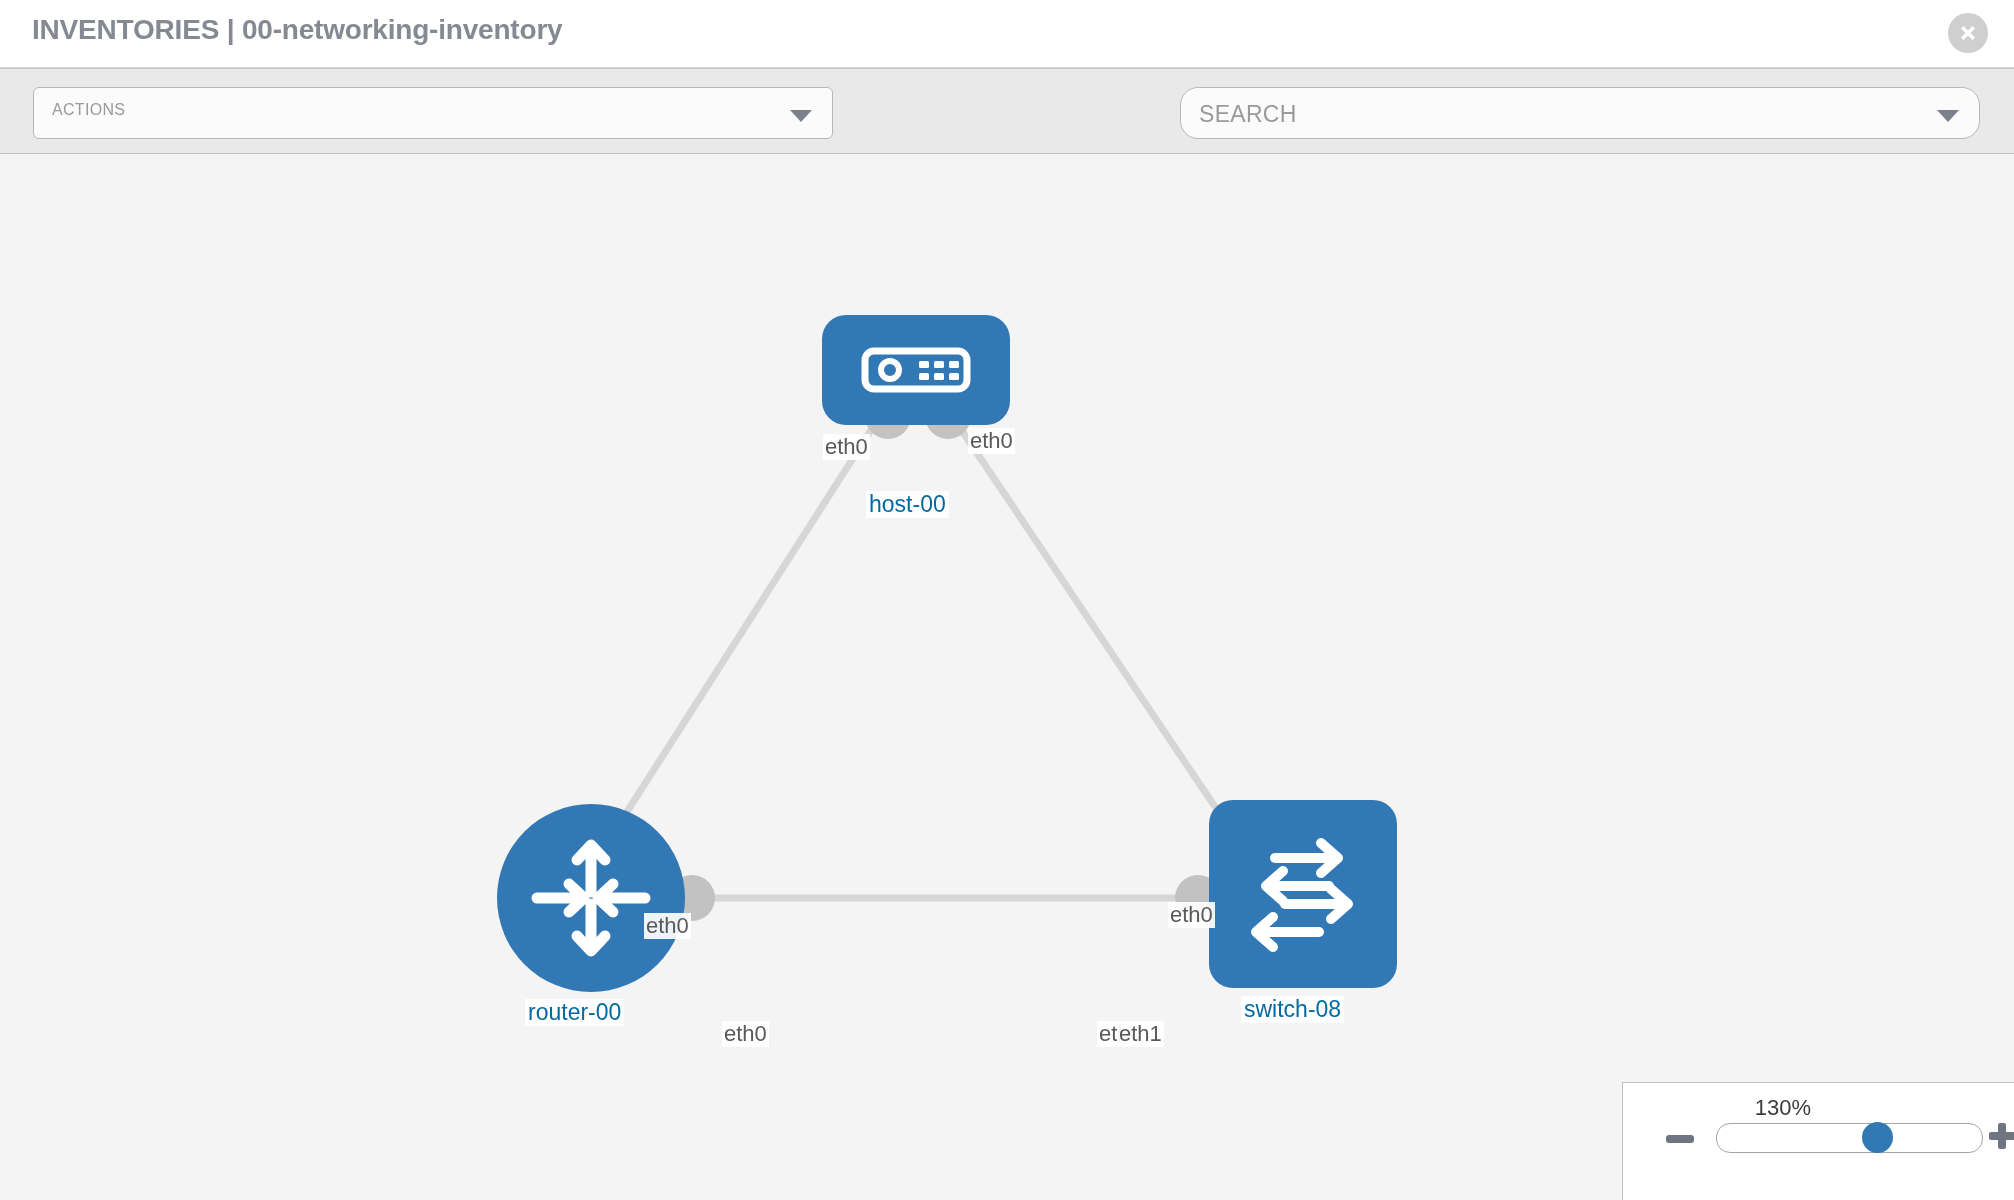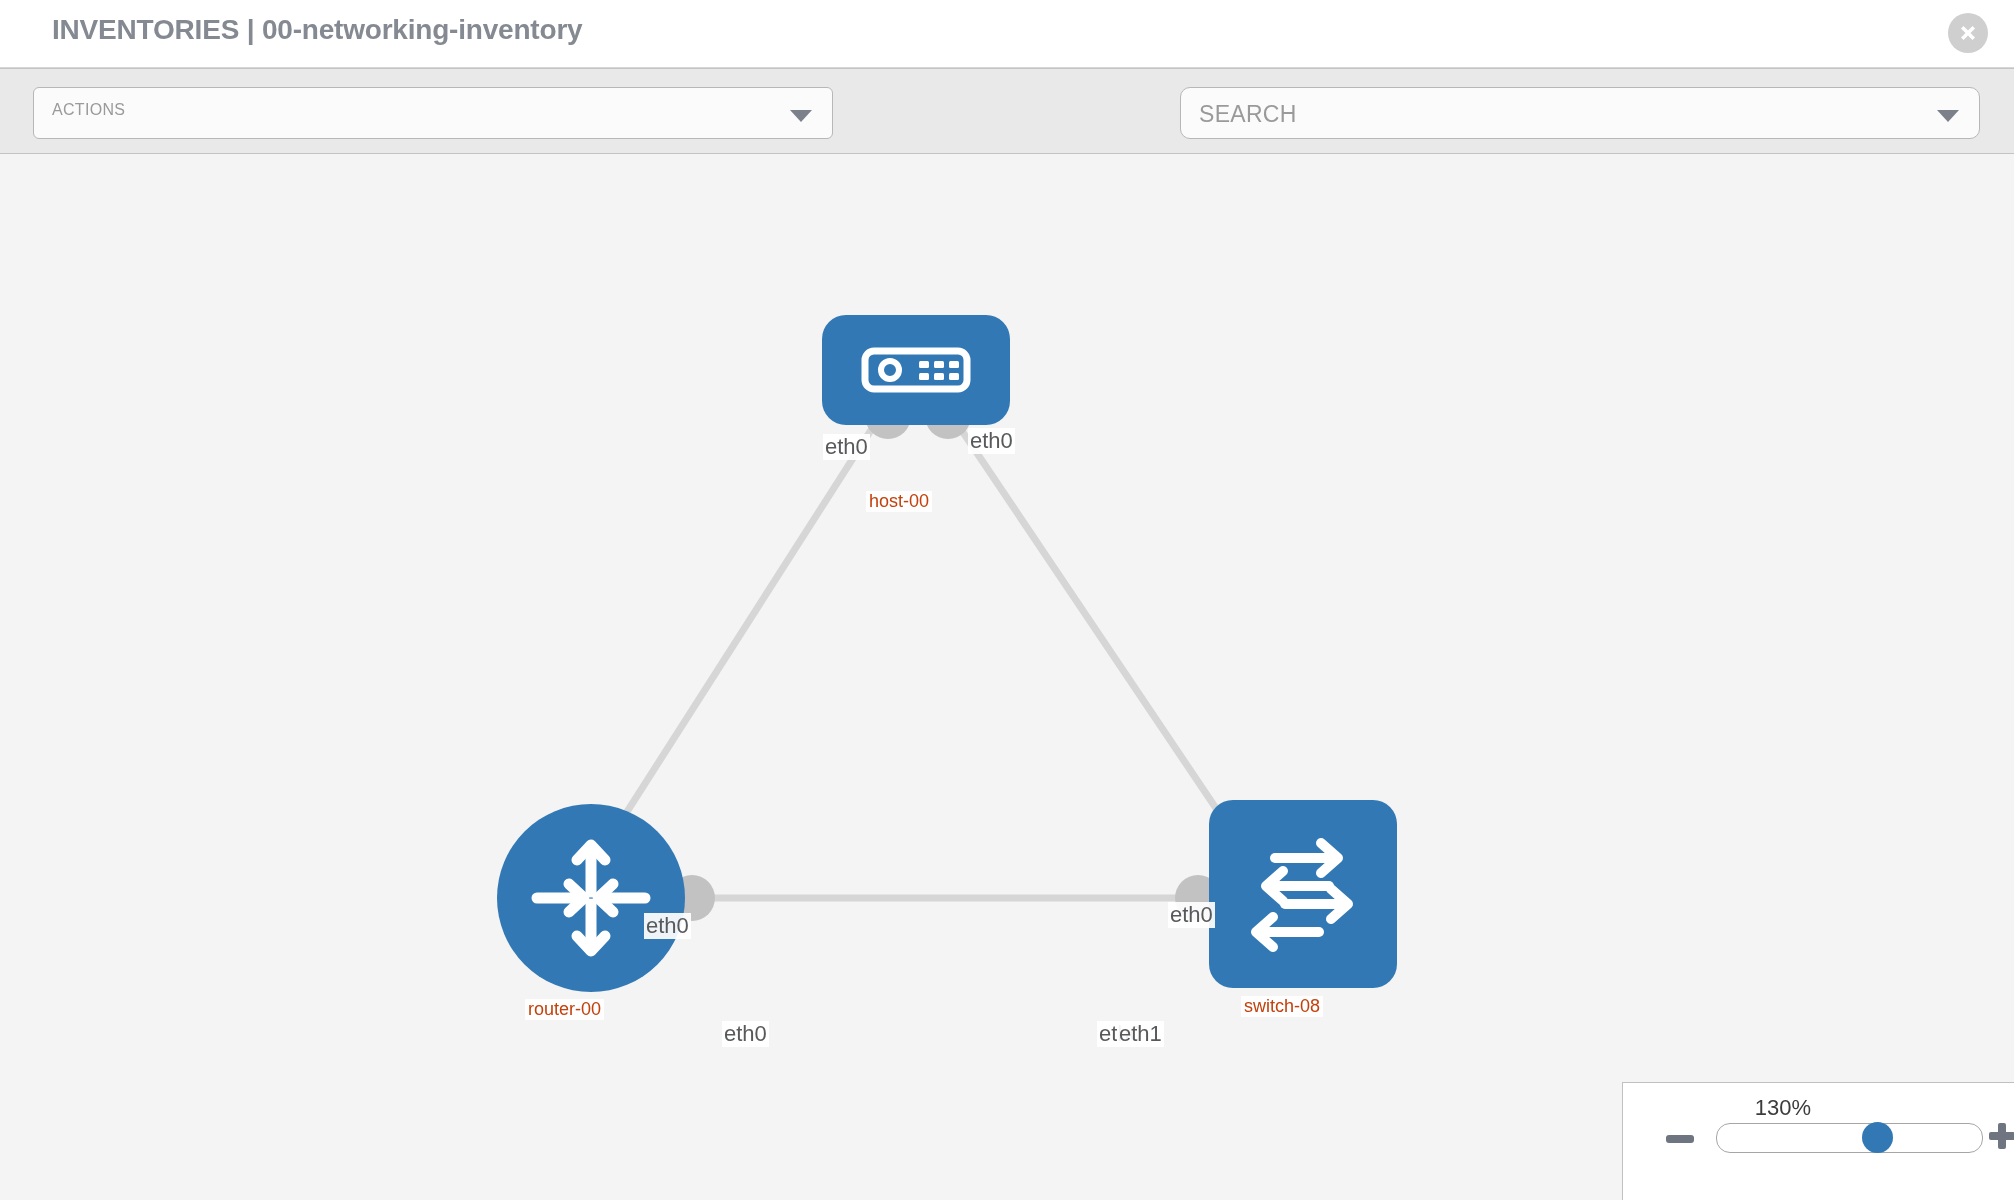--- a/index.html
+++ b/index.html
@@ -23,21 +23,20 @@
     border-bottom: 1px solid #d7d7d7;
     box-sizing: border-box;
   }
   .page-title {
     position: absolute; left: 32px; top: 14px;
     font-size: 28px;
     font-weight: bold;
     color: #848992;
     letter-spacing: -0.2px;
     white-space: nowrap;
-    margin-left: 20px;
   }
   .close-btn {
     position: absolute; right: 26px; top: 13px;
     width: 40px; height: 40px;
     border-radius: 50%;
     background: #cfcfcf;
     cursor: pointer;
   }
   .close-btn svg { display:block; }
 
@@ -77,21 +76,21 @@
     cursor: pointer;
   }
   #wrench-icon { left: 1042px; }
   #key-icon { left: 1113px; }
 
   .search-select {
     position: absolute; left: 1180px; top: 18px;
     width: 800px; height: 52px;
     background: #fbfbfb;
     border: 1px solid #b7b7b7;
-    border-radius: 10px;
+    border-radius: 18px;
     box-sizing: border-box;
     cursor: text;
   }
   .search-select .lbl {
     position: absolute; left: 18px; top: 13px;
     font-size: 23px; color: #9a9a9a;
     letter-spacing: 0.3px;
   }
 
   
@@ -106,22 +105,22 @@
   
   .node { position: absolute; }
   .node-shape {
     position: absolute; left: 0; top: 0;
     background: #3178b5;
     display: flex; align-items: center; justify-content: center;
     cursor: pointer;
   }
   .node-label {
     position: absolute;
-    font-size: 18px;
-    color: #c2410c;
+    font-size: 23px;
+    color: #0369a1;
     background: rgba(255,255,255,0.86);
     white-space: nowrap;
     padding: 0 3px;
   }
 
   
   #node-host { left: 822px; top: 161px; }
   #node-host .node-shape { width: 188px; height: 110px; border-radius: 24px; }
   #node-host .node-label { left: 44px; top: 176px; }
 

